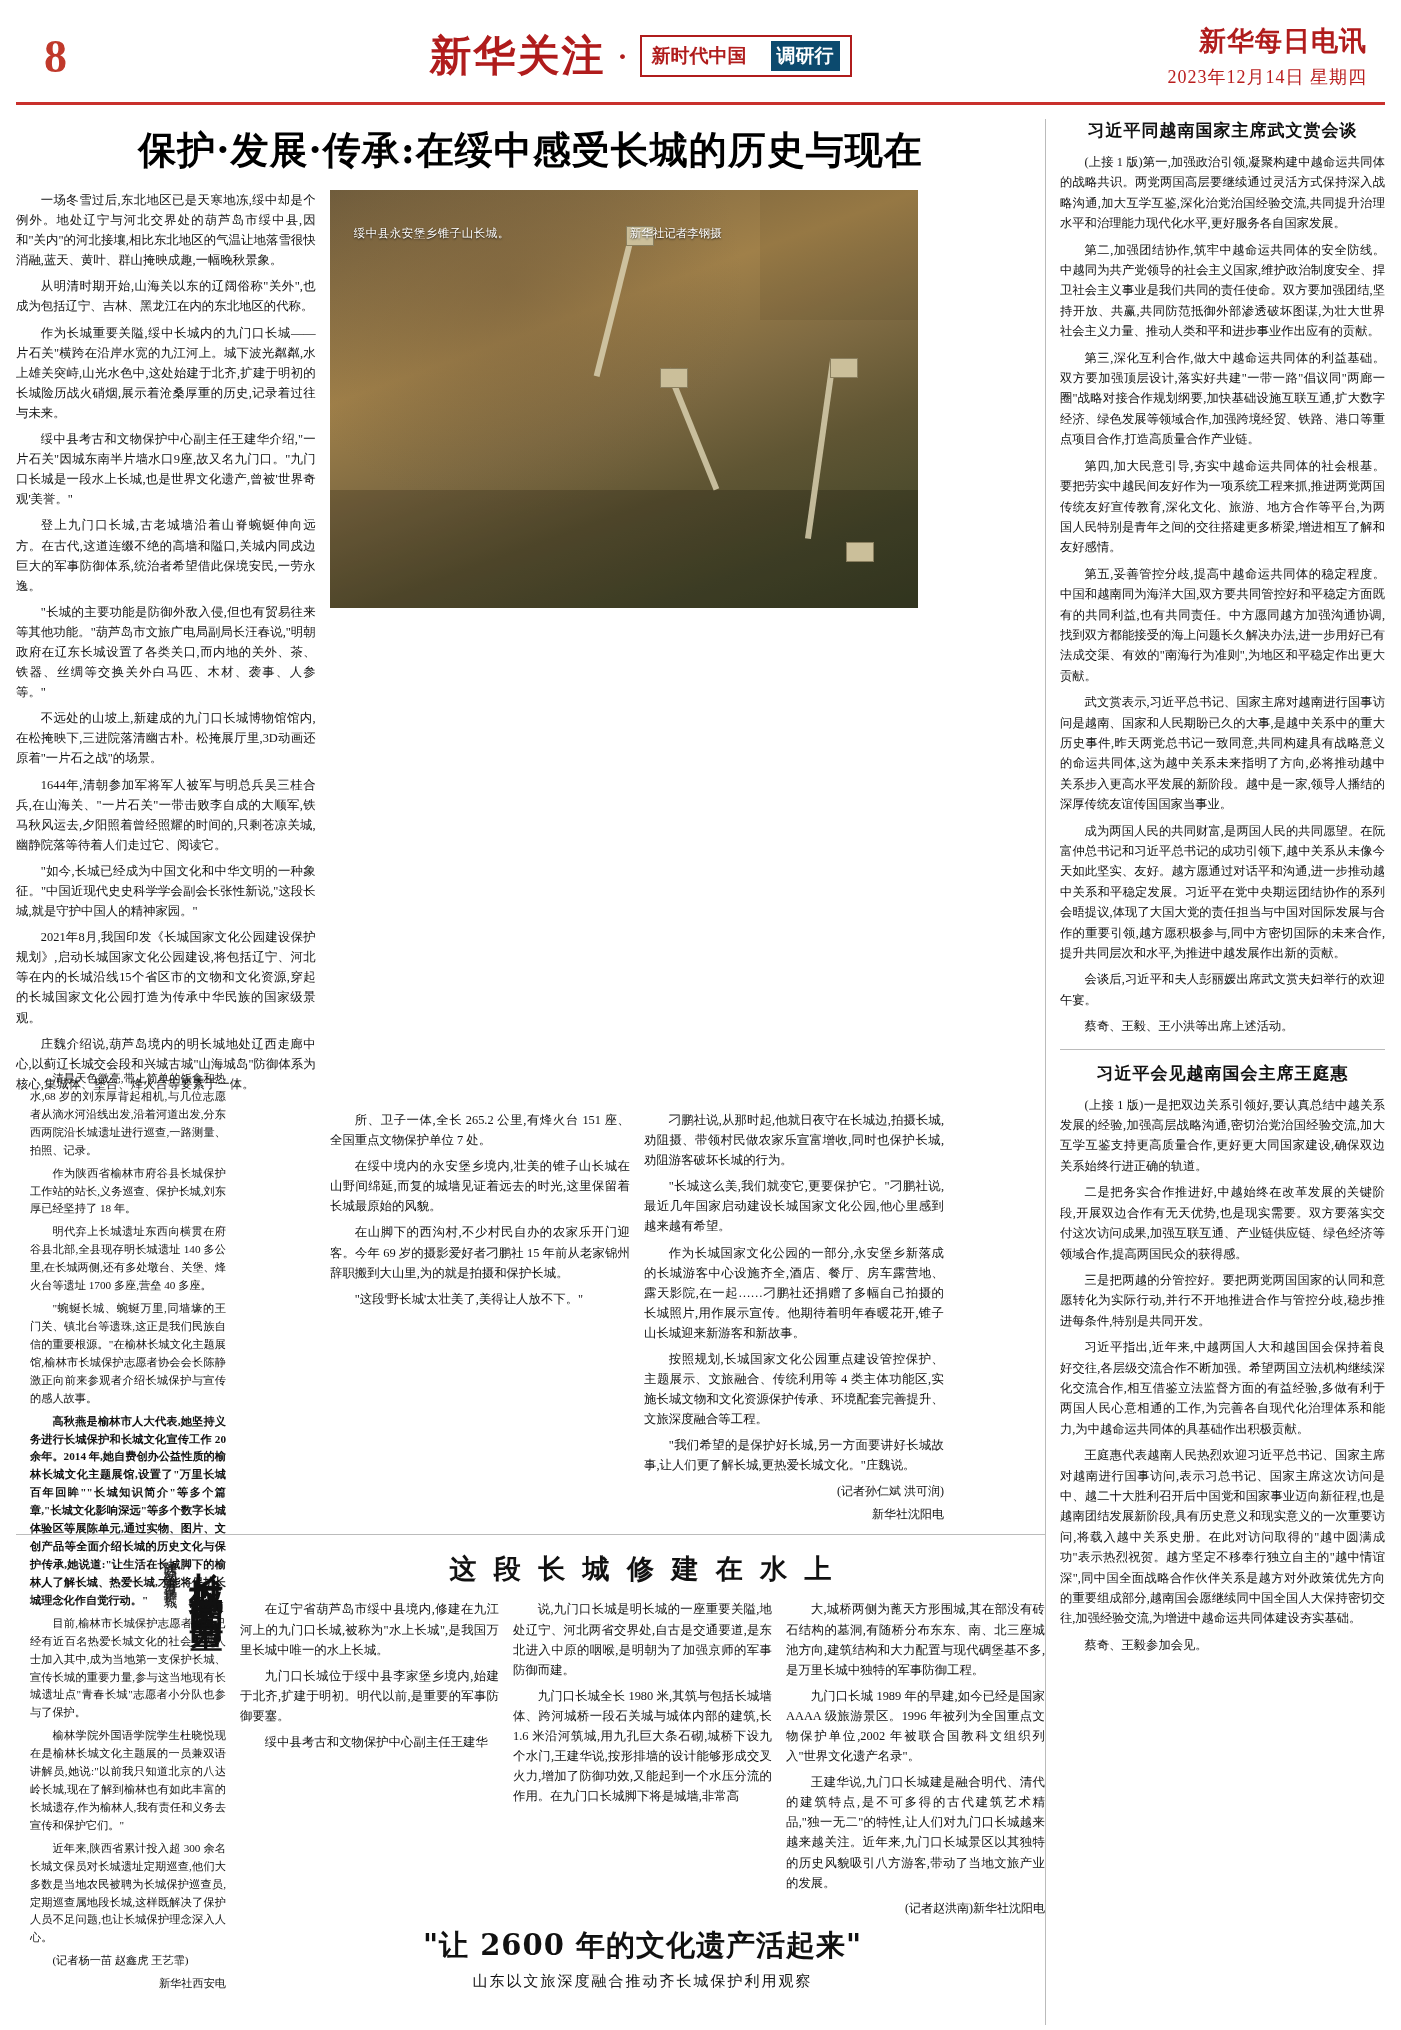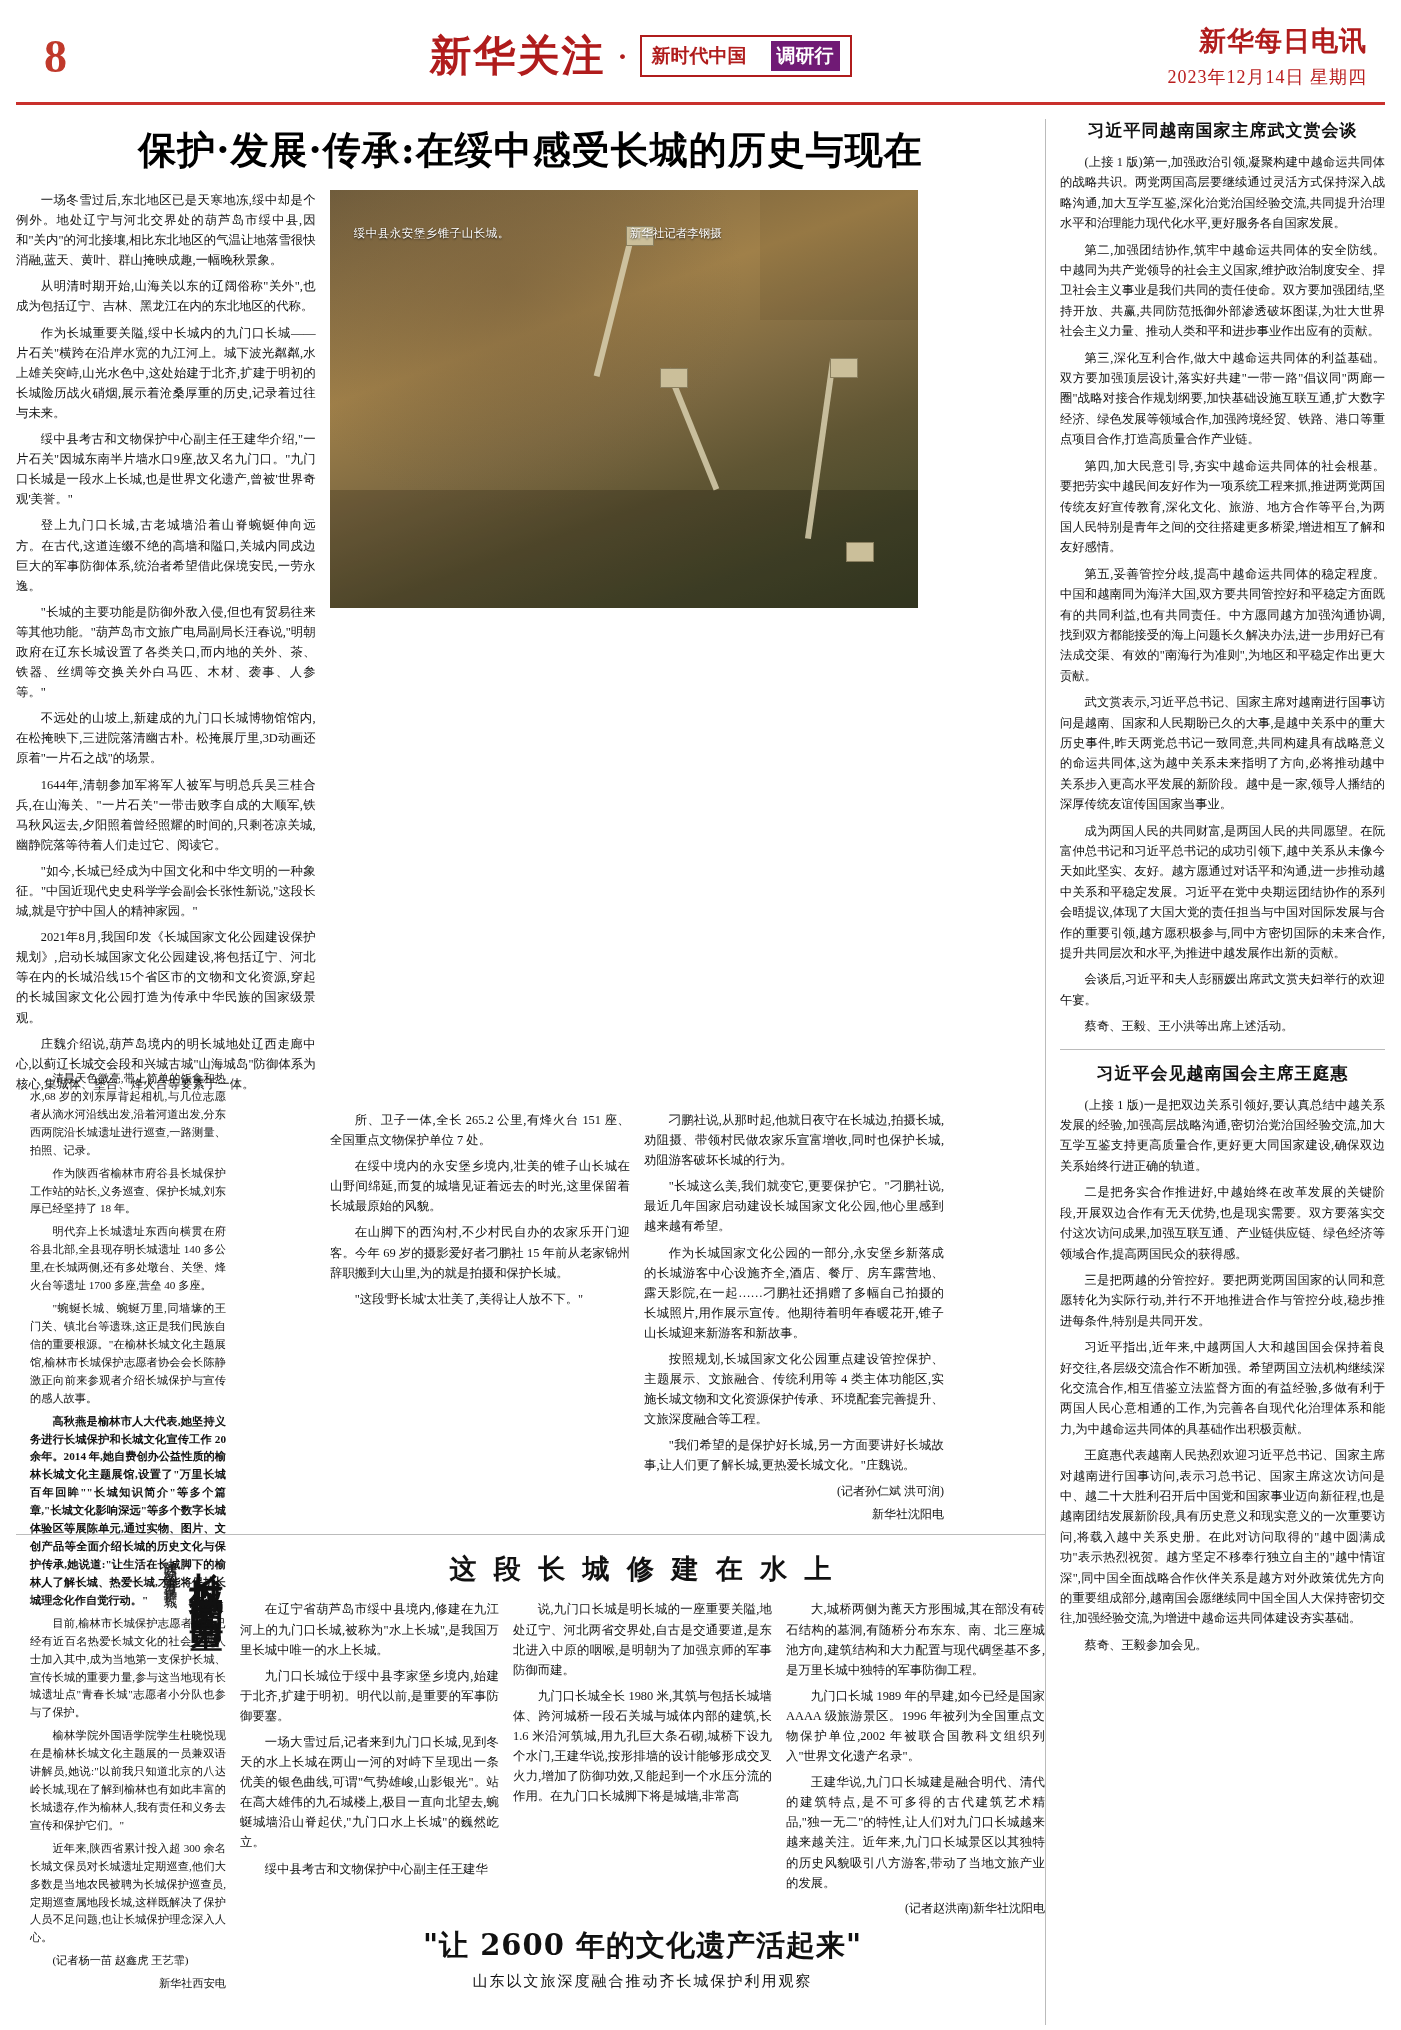--- a/index.html
+++ b/index.html
@@ -45,21 +45,21 @@
   }
   .brand-badge{
     border:2px solid #b01c1c;
     color:#b01c1c;
     font-size:19px;font-weight:bold;
     padding:4px 10px;
     white-space:nowrap;
     display:flex;align-items:center;gap:24px;
   }
   .brand-badge .b2{
-    background:#701a75;color:#fff;padding:2px 6px;
+    background:#0c4a6e;color:#fff;padding:2px 6px;
   }
   .masthead-right{
     width:250px;text-align:right;padding-right:18px;
   }
   .paper-name{
     font-family:"DejaVu Serif",serif;
     font-size:27px;font-weight:bold;color:#b01c1c;letter-spacing:1px;
   }
   .paper-date{
     font-size:18px;color:#b91c1c;margin-top:6px;letter-spacing:1px;
@@ -281,21 +281,20 @@
             <div class="vsub">陕西动员各方力量保护长城</div>
           </div>
         </div>
 
         <div style="flex:1;">
           <div class="sec-title">这 段 长 城 修 建 在 水 上</div>
           <div class="threecol">
             <div class="c">
               <p>在辽宁省葫芦岛市绥中县境内,修建在九江河上的九门口长城,被称为"水上长城",是我国万里长城中唯一的水上长城。</p>
               <p>九门口长城位于绥中县李家堡乡境内,始建于北齐,扩建于明初。明代以前,是重要的军事防御要塞。</p>
-              <p>一场大雪过后,记者来到九门口长城,见到冬天的水上长城在两山一河的对峙下呈现出一条优美的银色曲线,可谓"气势雄峻,山影银光"。站在高大雄伟的九石城楼上,极目一直向北望去,蜿蜒城墙沿山脊起伏,"九门口水上长城"的巍然屹立。</p>
               <p>绥中县考古和文物保护中心副主任王建华</p>
             </div>
             <div class="c">
               <p>说,九门口长城是明长城的一座重要关隘,地处辽宁、河北两省交界处,自古是交通要道,是东北进入中原的咽喉,是明朝为了加强京师的军事防御而建。</p>
               <p>九门口长城全长 1980 米,其筑与包括长城墙体、跨河城桥一段石关城与城体内部的建筑,长 1.6 米沿河筑城,用九孔巨大条石砌,城桥下设九个水门,王建华说,按形排墙的设计能够形成交叉火力,增加了防御功效,又能起到一个水压分流的作用。在九门口长城脚下将是城墙,非常高</p>
             </div>
             <div class="c">
               <p>大,城桥两侧为蓖天方形围城,其在部没有砖石结构的墓洞,有随桥分布东东、南、北三座城池方向,建筑结构和大力配置与现代碉堡基不多,是万里长城中独特的军事防御工程。</p>
               <p>九门口长城 1989 年的早建,如今已经是国家 AAAA 级旅游景区。1996 年被列为全国重点文物保护单位,2002 年被联合国教科文组织列入"世界文化遗产名录"。</p>
               <p>王建华说,九门口长城建是融合明代、清代的建筑特点,是不可多得的古代建筑艺术精品,"独一无二"的特性,让人们对九门口长城越来越来越关注。近年来,九门口长城景区以其独特的历史风貌吸引八方游客,带动了当地文旅产业的发展。</p>

